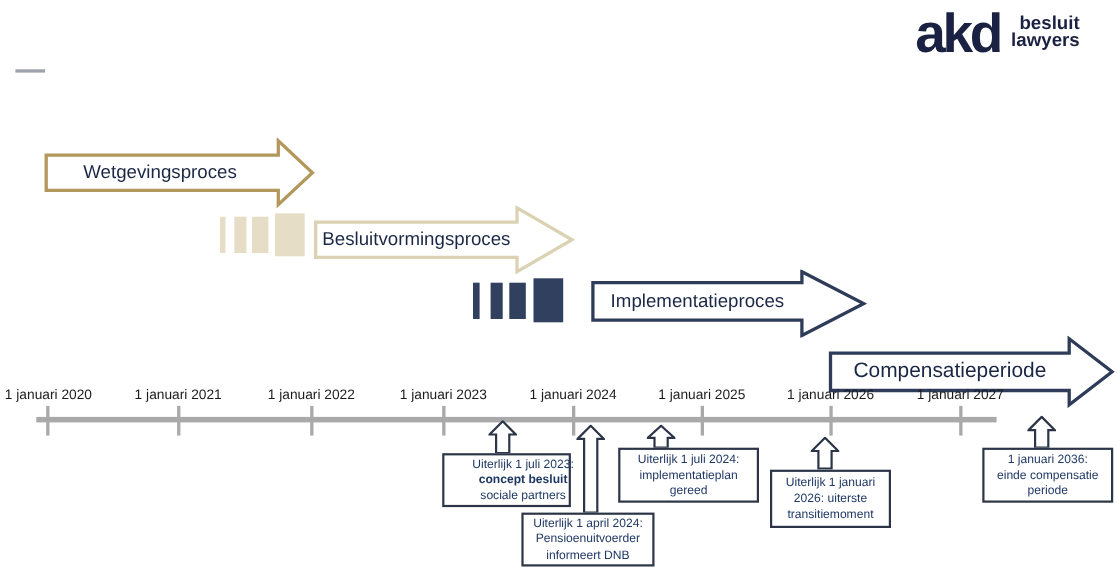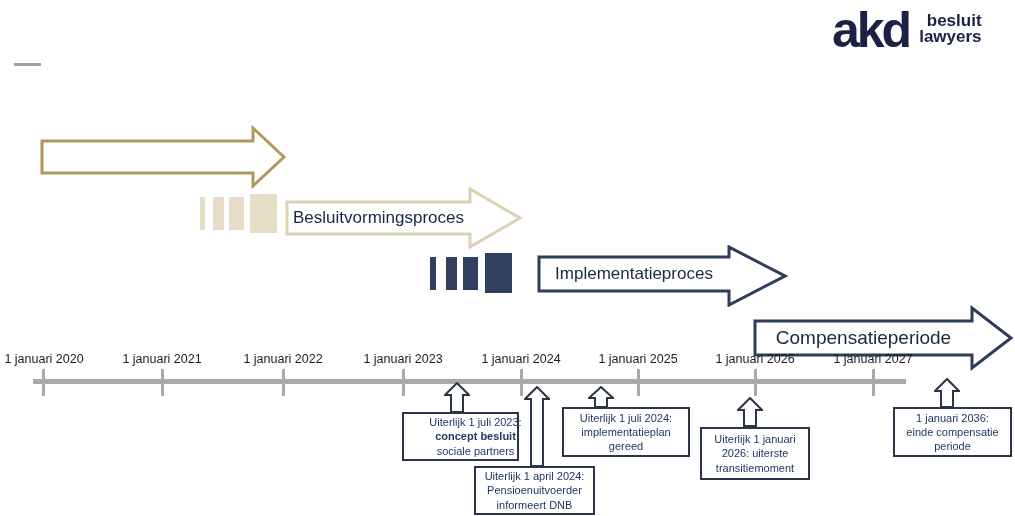--- a/index.html
+++ b/index.html
@@ -53,20 +53,21 @@
       <span class="mline">lawyers</span>
     </div>
   </div>
 
   <div class="decor-dash"></div>
 
   <div class="parrow" style="left:38px;top:125px;width:250px;height:64px;">
     <svg width="250" height="64" viewBox="0 0 250 64">
       <polygon points="4,16 215,16 215,3 246,32 215,61 215,48 4,48" fill="#ffffff" stroke="#b3985c" stroke-width="3"></polygon>
     </svg>
+    <div class="lbl" style="left:0;top:16px;width:215px;height:32px;">Wetgevingsproces</div>
   </div>
 
   <div class="bar bar-tan" style="left:200px;top:197px;width:5px;height:33px;"></div>
   <div class="bar bar-tan" style="left:213px;top:197px;width:11px;height:33px;"></div>
   <div class="bar bar-tan" style="left:229px;top:197px;width:15px;height:33px;"></div>
   <div class="bar bar-tan" style="left:250px;top:194px;width:27px;height:39px;"></div>
 
   <div class="parrow" style="left:284px;top:187px;width:240px;height:62px;">
     <svg width="240" height="62" viewBox="0 0 240 62">
       <polygon points="3,15 186,15 186,2 236,31 186,60 186,47 3,47" fill="#ffffff" stroke="#dbd2b4" stroke-width="3"></polygon>

